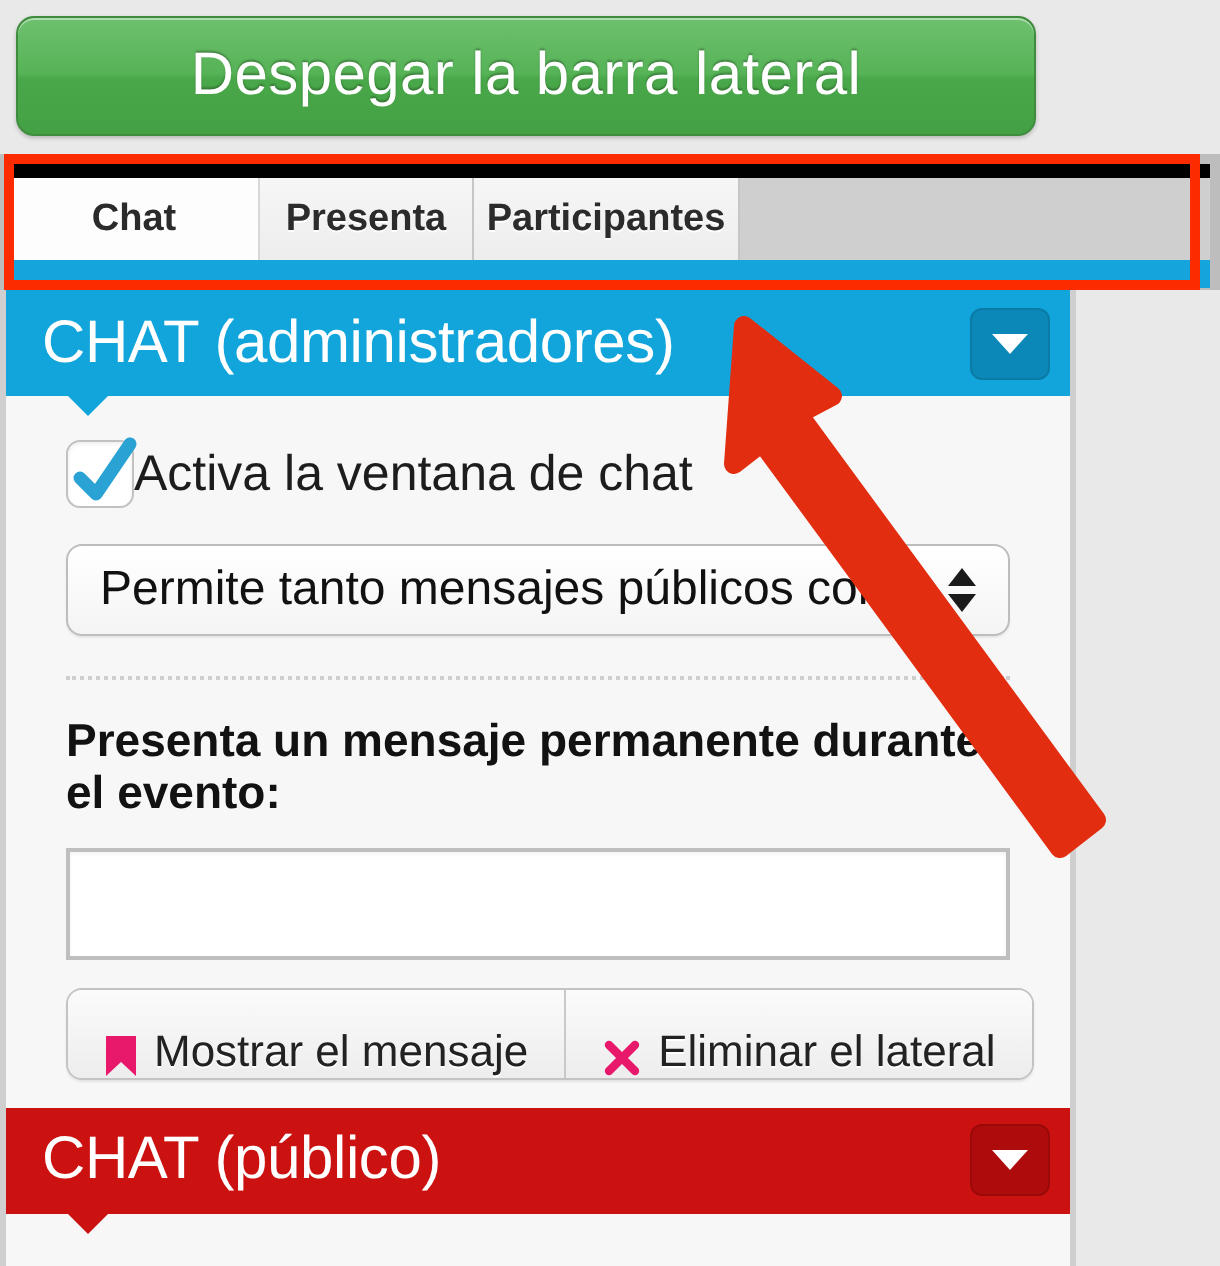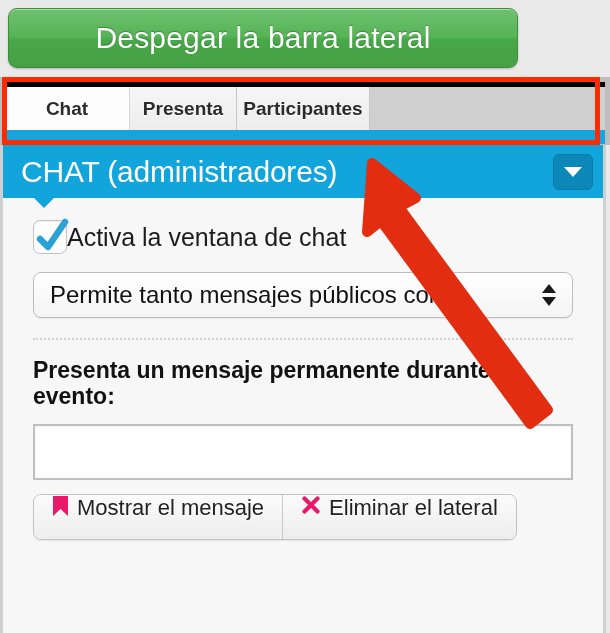--- a/index.html
+++ b/index.html
@@ -54,21 +54,21 @@
     left: 0; top: 77px;
     width: 610px;
     height: 68px;
     background: #bdbdbd;
     padding: 5px 5px 0 5px;
   }
   .tabs-row {
     display: flex;
     height: 48px;
     background: #cfcfcf;
-    border-top: 5px solid #000000;
+    border-top: 7px solid #000000;
   }
   .tab {
     display: flex;
     align-items: center;
     justify-content: center;
     font-size: 19px;
     font-weight: bold;
     color: #2b2b2b;
     background: linear-gradient(to bottom, #f6f6f6 0%, #ededed 100%);
     border-right: 1px solid #c6c6c6;
@@ -105,21 +105,21 @@
     width: 598px; height: 68px;
     border: 5px solid #fc2b00;
     pointer-events: none;
     z-index: 40;
   }
 
   
   .panel {
     position: absolute;
     left: 0; top: 145px;
-    width: 606px;
+    width: 538px;
     bottom: 0;
     background: #f7f7f7;
     border-left: 3px solid #cfcfcf;
     border-right: 3px solid #cfcfcf;
     overflow: hidden;
   }
 
   .section-header {
     position: relative;
     height: 53px;
@@ -256,21 +256,21 @@
     display: flex;
     margin: 0 6px;
     border: 1px solid #c3c3c3;
     border-radius: 8px;
     overflow: hidden;
     box-shadow: 0 1px 1px rgba(0,0,0,.08);
     width: fit-content;
   }
   .gbtn {
     display: flex;
-    align-items: flex-start;
+    align-items: flex-end;
     justify-content: center;
     gap: 8px;
     height: 44px;
     padding: 0 18px;
     background: linear-gradient(to bottom, #fbfbfb 0%, #ededed 100%);
     font-size: 22px;
     color: #222;
     cursor: pointer;
     text-shadow: 0 1px 0 #fff;
     white-space: nowrap;
@@ -359,20 +359,27 @@
         </div>
         <div class="gbtn">
           <svg class="ico-x" width="20" height="20" viewBox="0 0 20 20">
             <path d="M3.5 3.5 L16.5 16.5 M16.5 3.5 L3.5 16.5" stroke="#e8196b" stroke-width="4.2" stroke-linecap="round"></path>
           </svg>
           <span>Eliminar el lateral</span>
         </div>
       </div>
     </div>
 
+    <div class="section-header public">
+      <div class="section-title">CHAT (público)</div>
+      <div class="collapse-btn">
+        <div class="caret-down"></div>
+      </div>
+      <div class="notch"></div>
+    </div>
   </div>
 
   <svg class="arrow-svg" viewBox="0 0 610 633">
     <g>
       <path d="M372 163 L416 198 L399 207 L548 410 L530 424 L381 221 L367 232 Z" fill="#e32d10" stroke="#e32d10" stroke-width="10" stroke-linejoin="round"></path>
     </g>
   </svg>
 
 </div>
 

